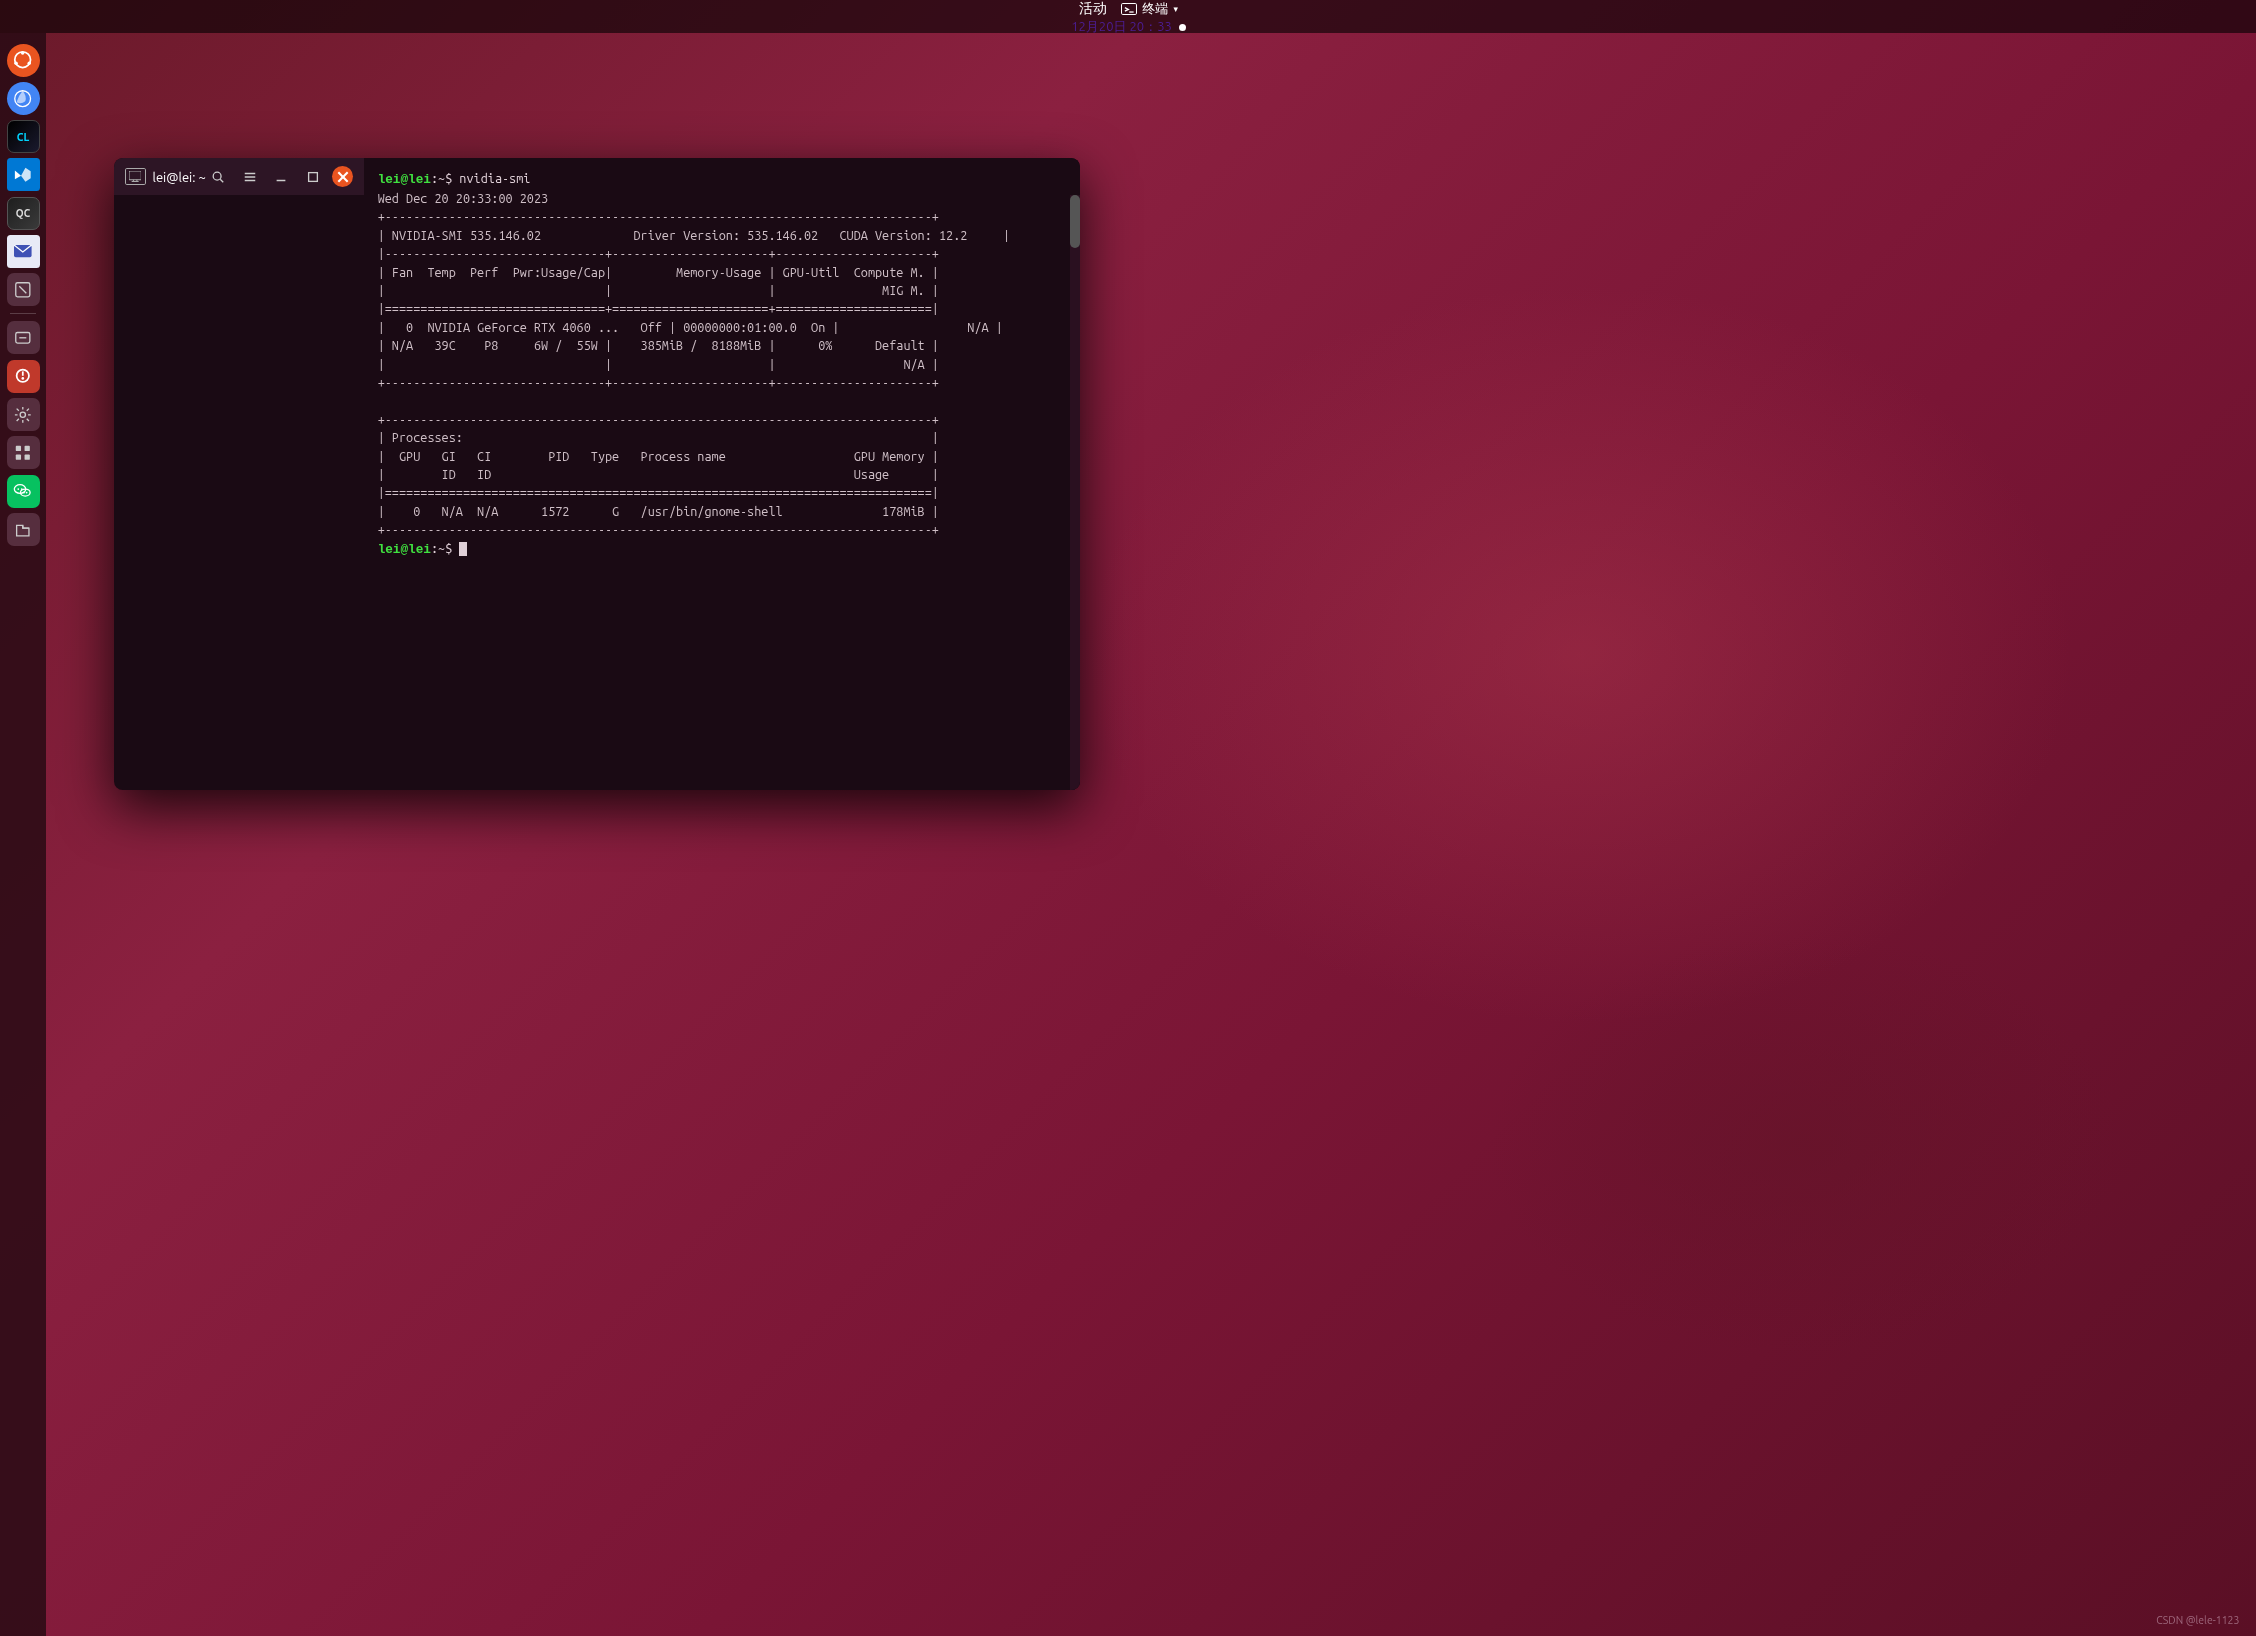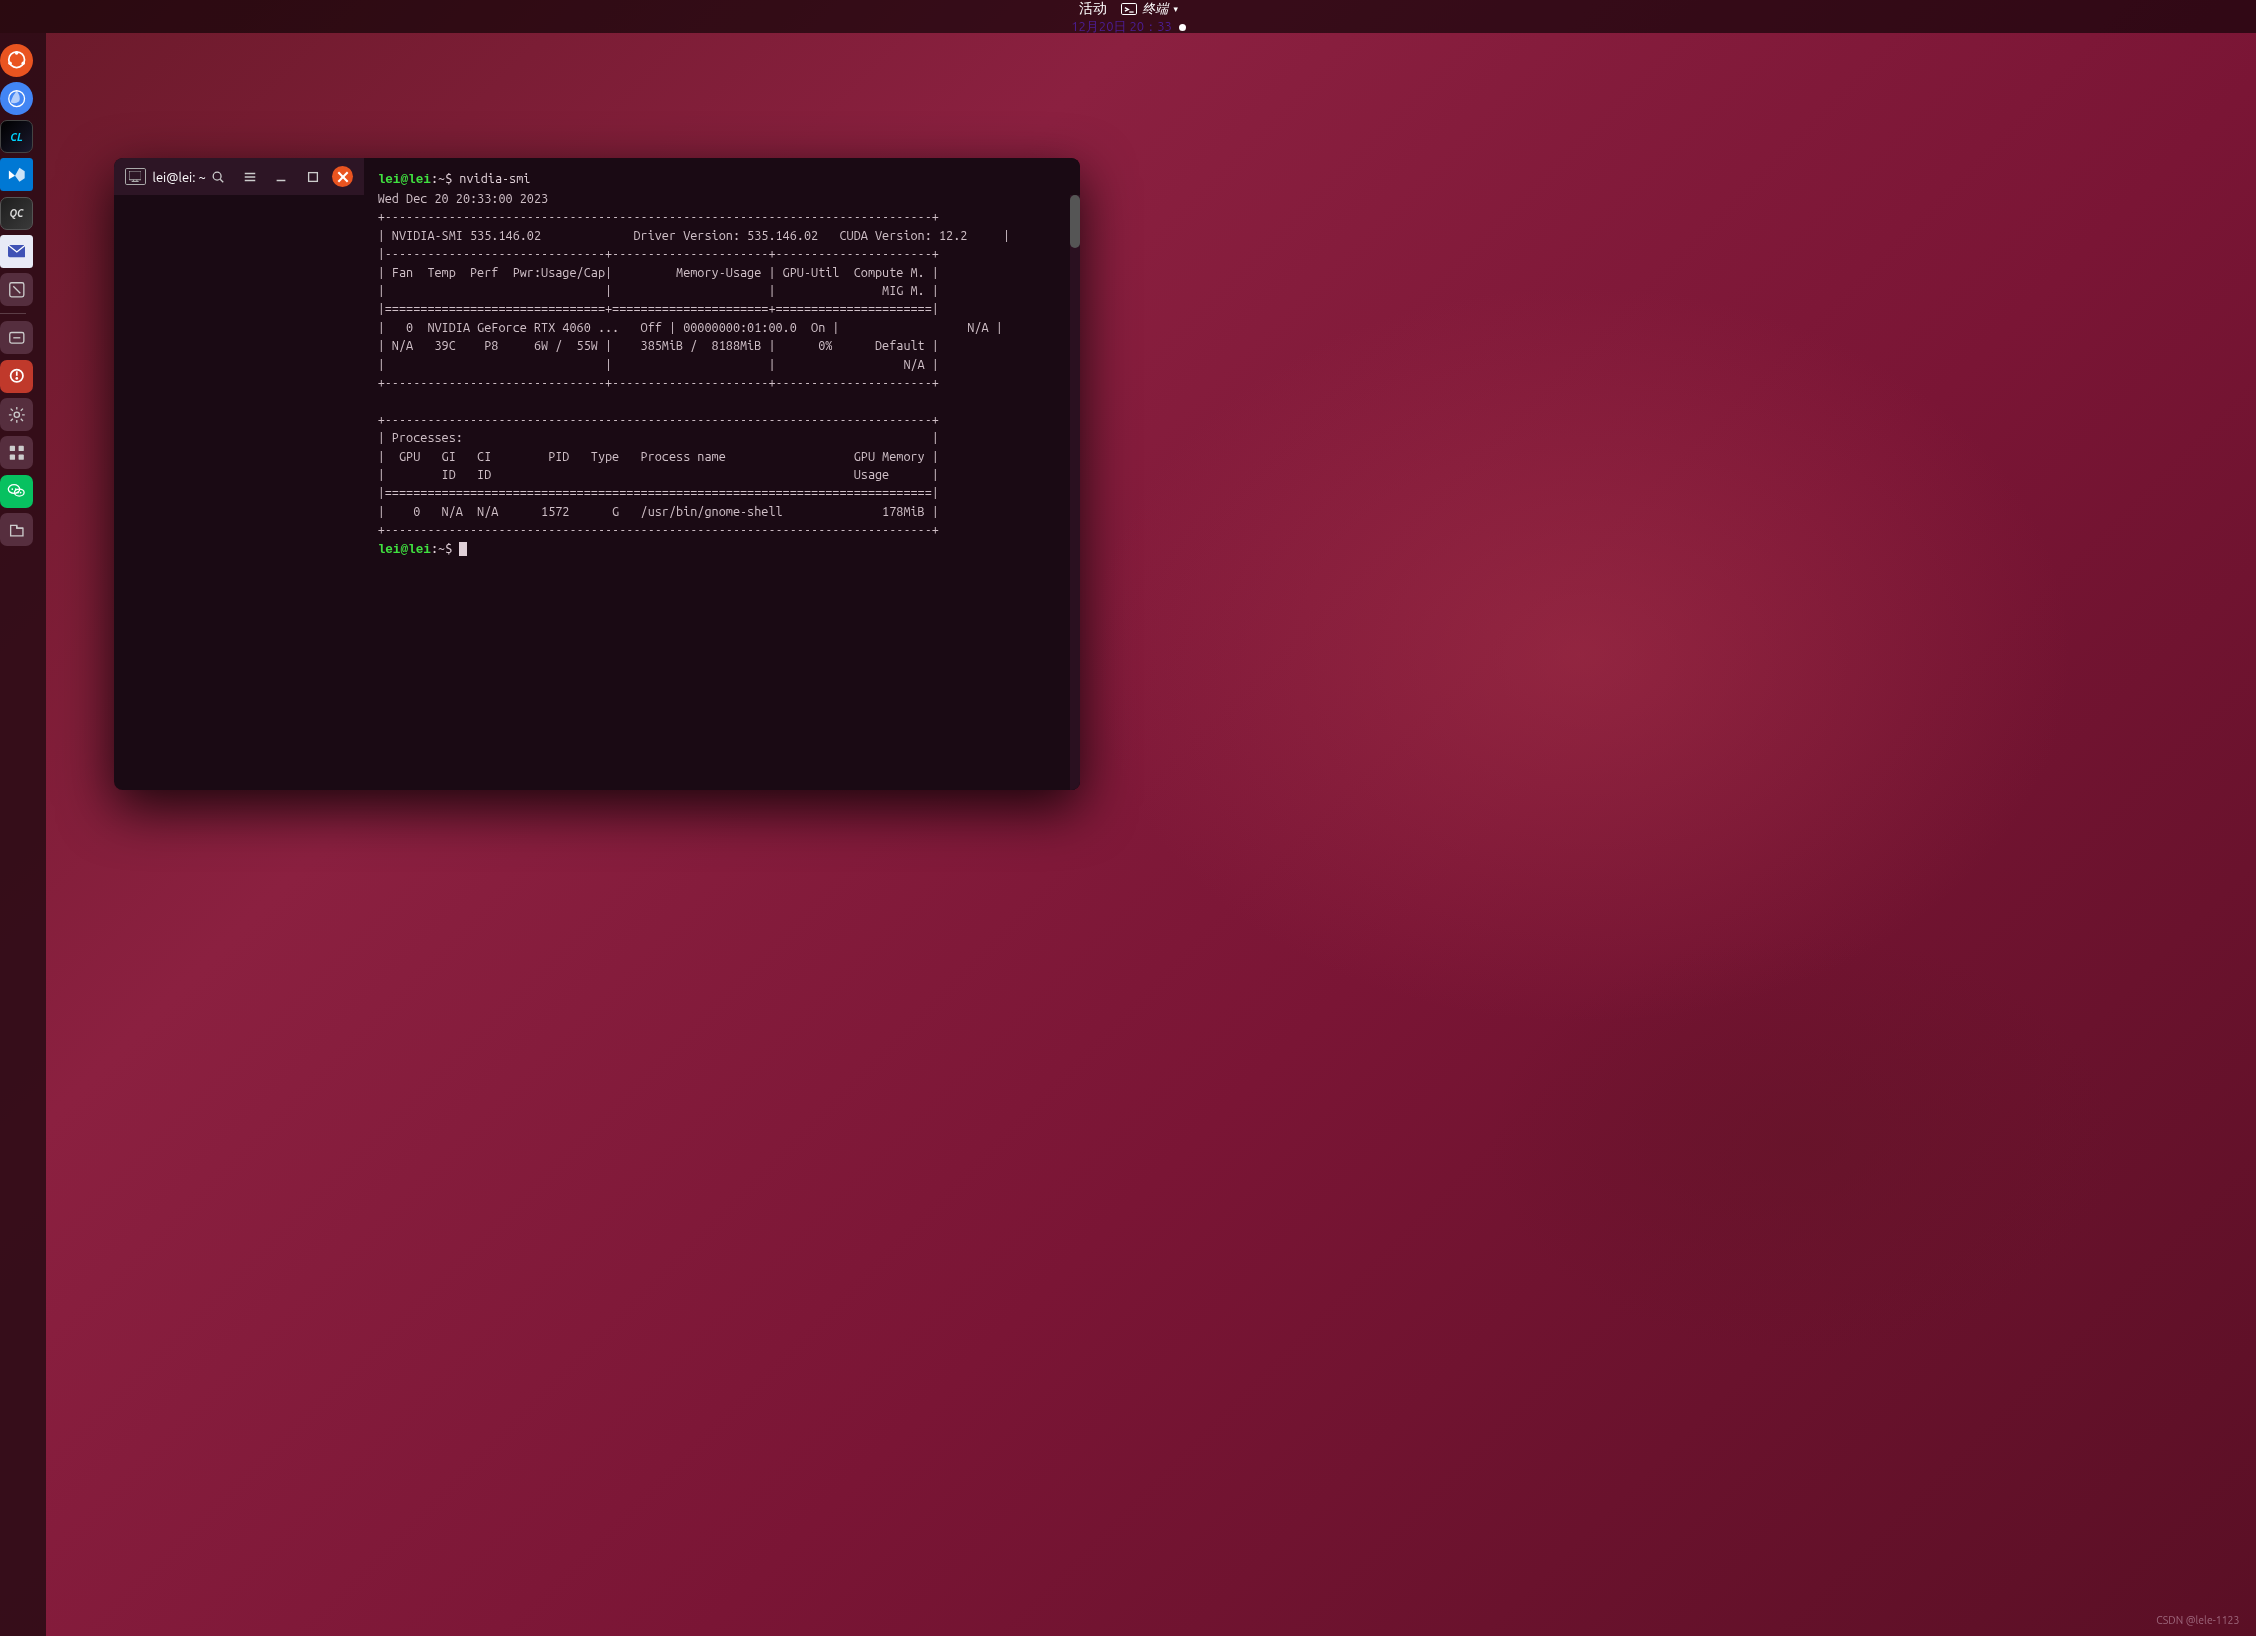--- a/index.html
+++ b/index.html
@@ -49,21 +49,20 @@
       font-size: 14px;
       font-weight: 400;
     }
 
     .topbar-terminal {
       display: flex;
       align-items: center;
       gap: 5.3px;
       color: white;
       font-size: 13px;
-      font-style: italic;
     }
 
     .topbar-terminal-icon {
       width: 16px;
       height: 12.3px;
       border: 1.3px solid white;
       border-radius: 1.8px;
       display: flex;
       align-items: center;
       justify-content: center;
@@ -85,24 +84,24 @@
     }
 
     
     .sidebar {
       position: absolute;
       left: 0; top: 33px; bottom: 0;
       width: 46px;
       background: rgba(40, 10, 20, 0.85);
       display: flex;
       flex-direction: column;
+      align-items: center;
       padding-top: 10.5px;
       gap: 5.3px;
       z-index: 50;
-      font-style: italic;
     }
 
     .sidebar-icon {
       width: 33px;
       height: 33px;
       border-radius: 7px;
       display: flex;
       align-items: center;
       justify-content: center;
       cursor: pointer;

